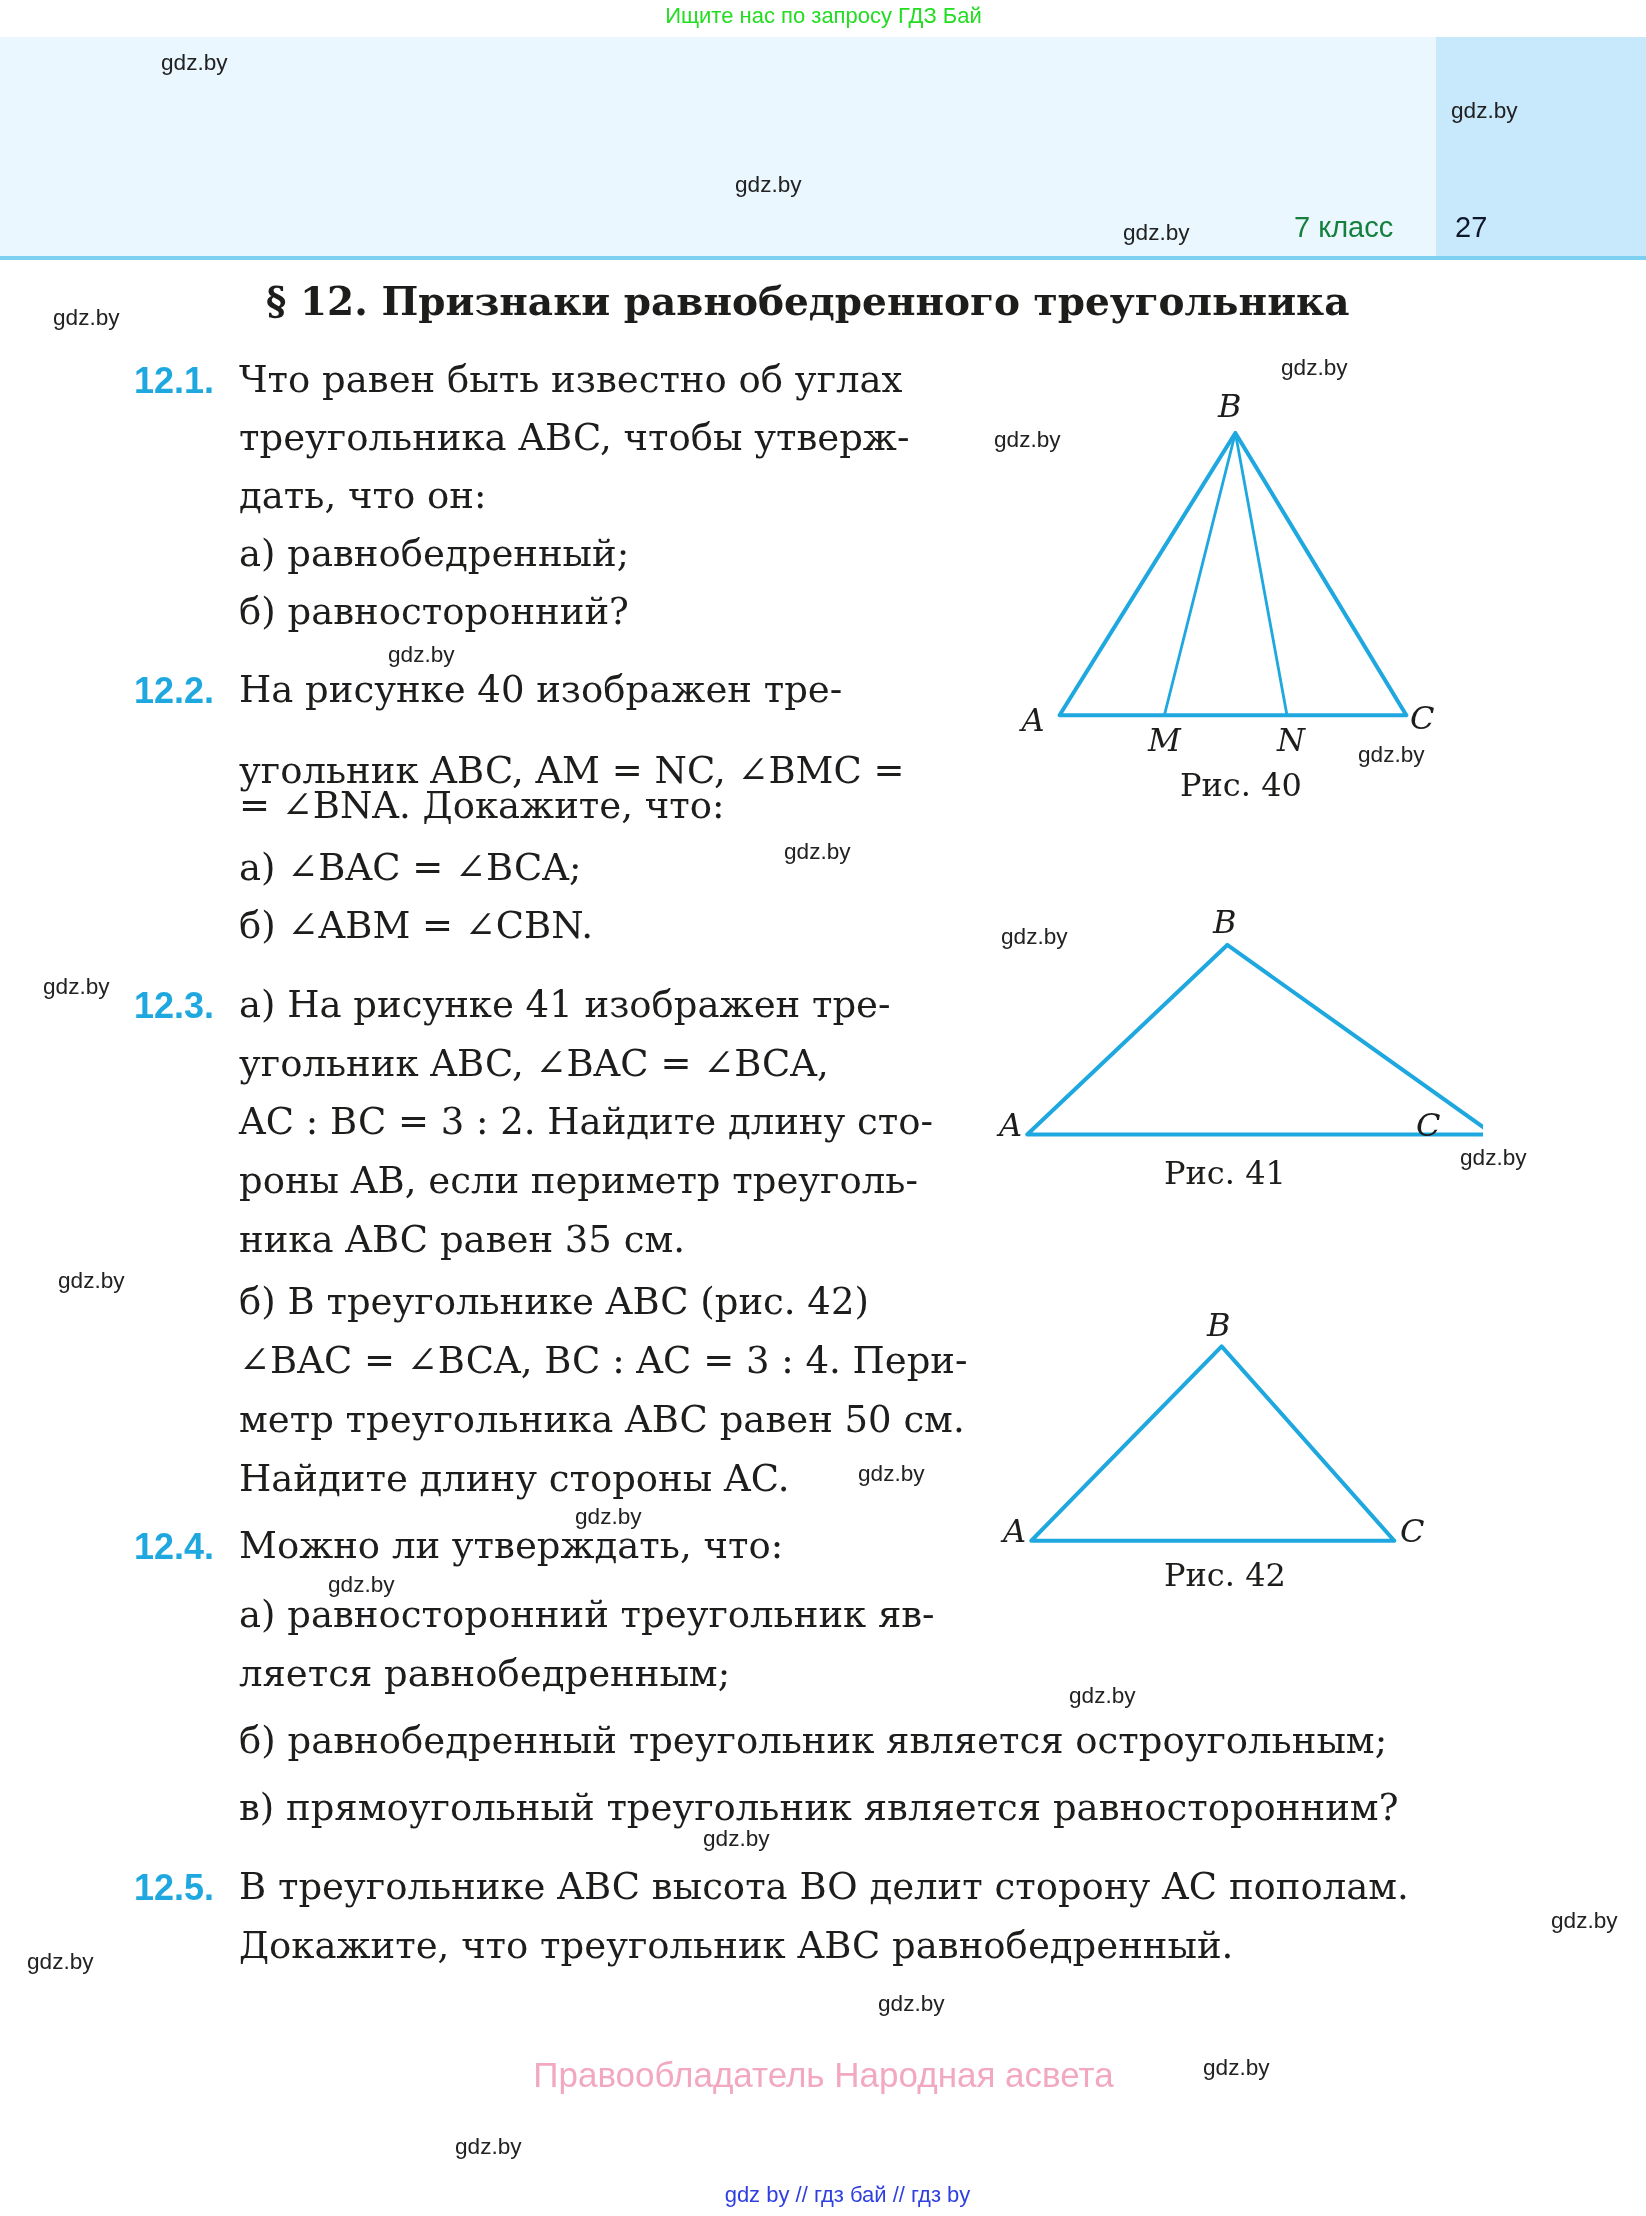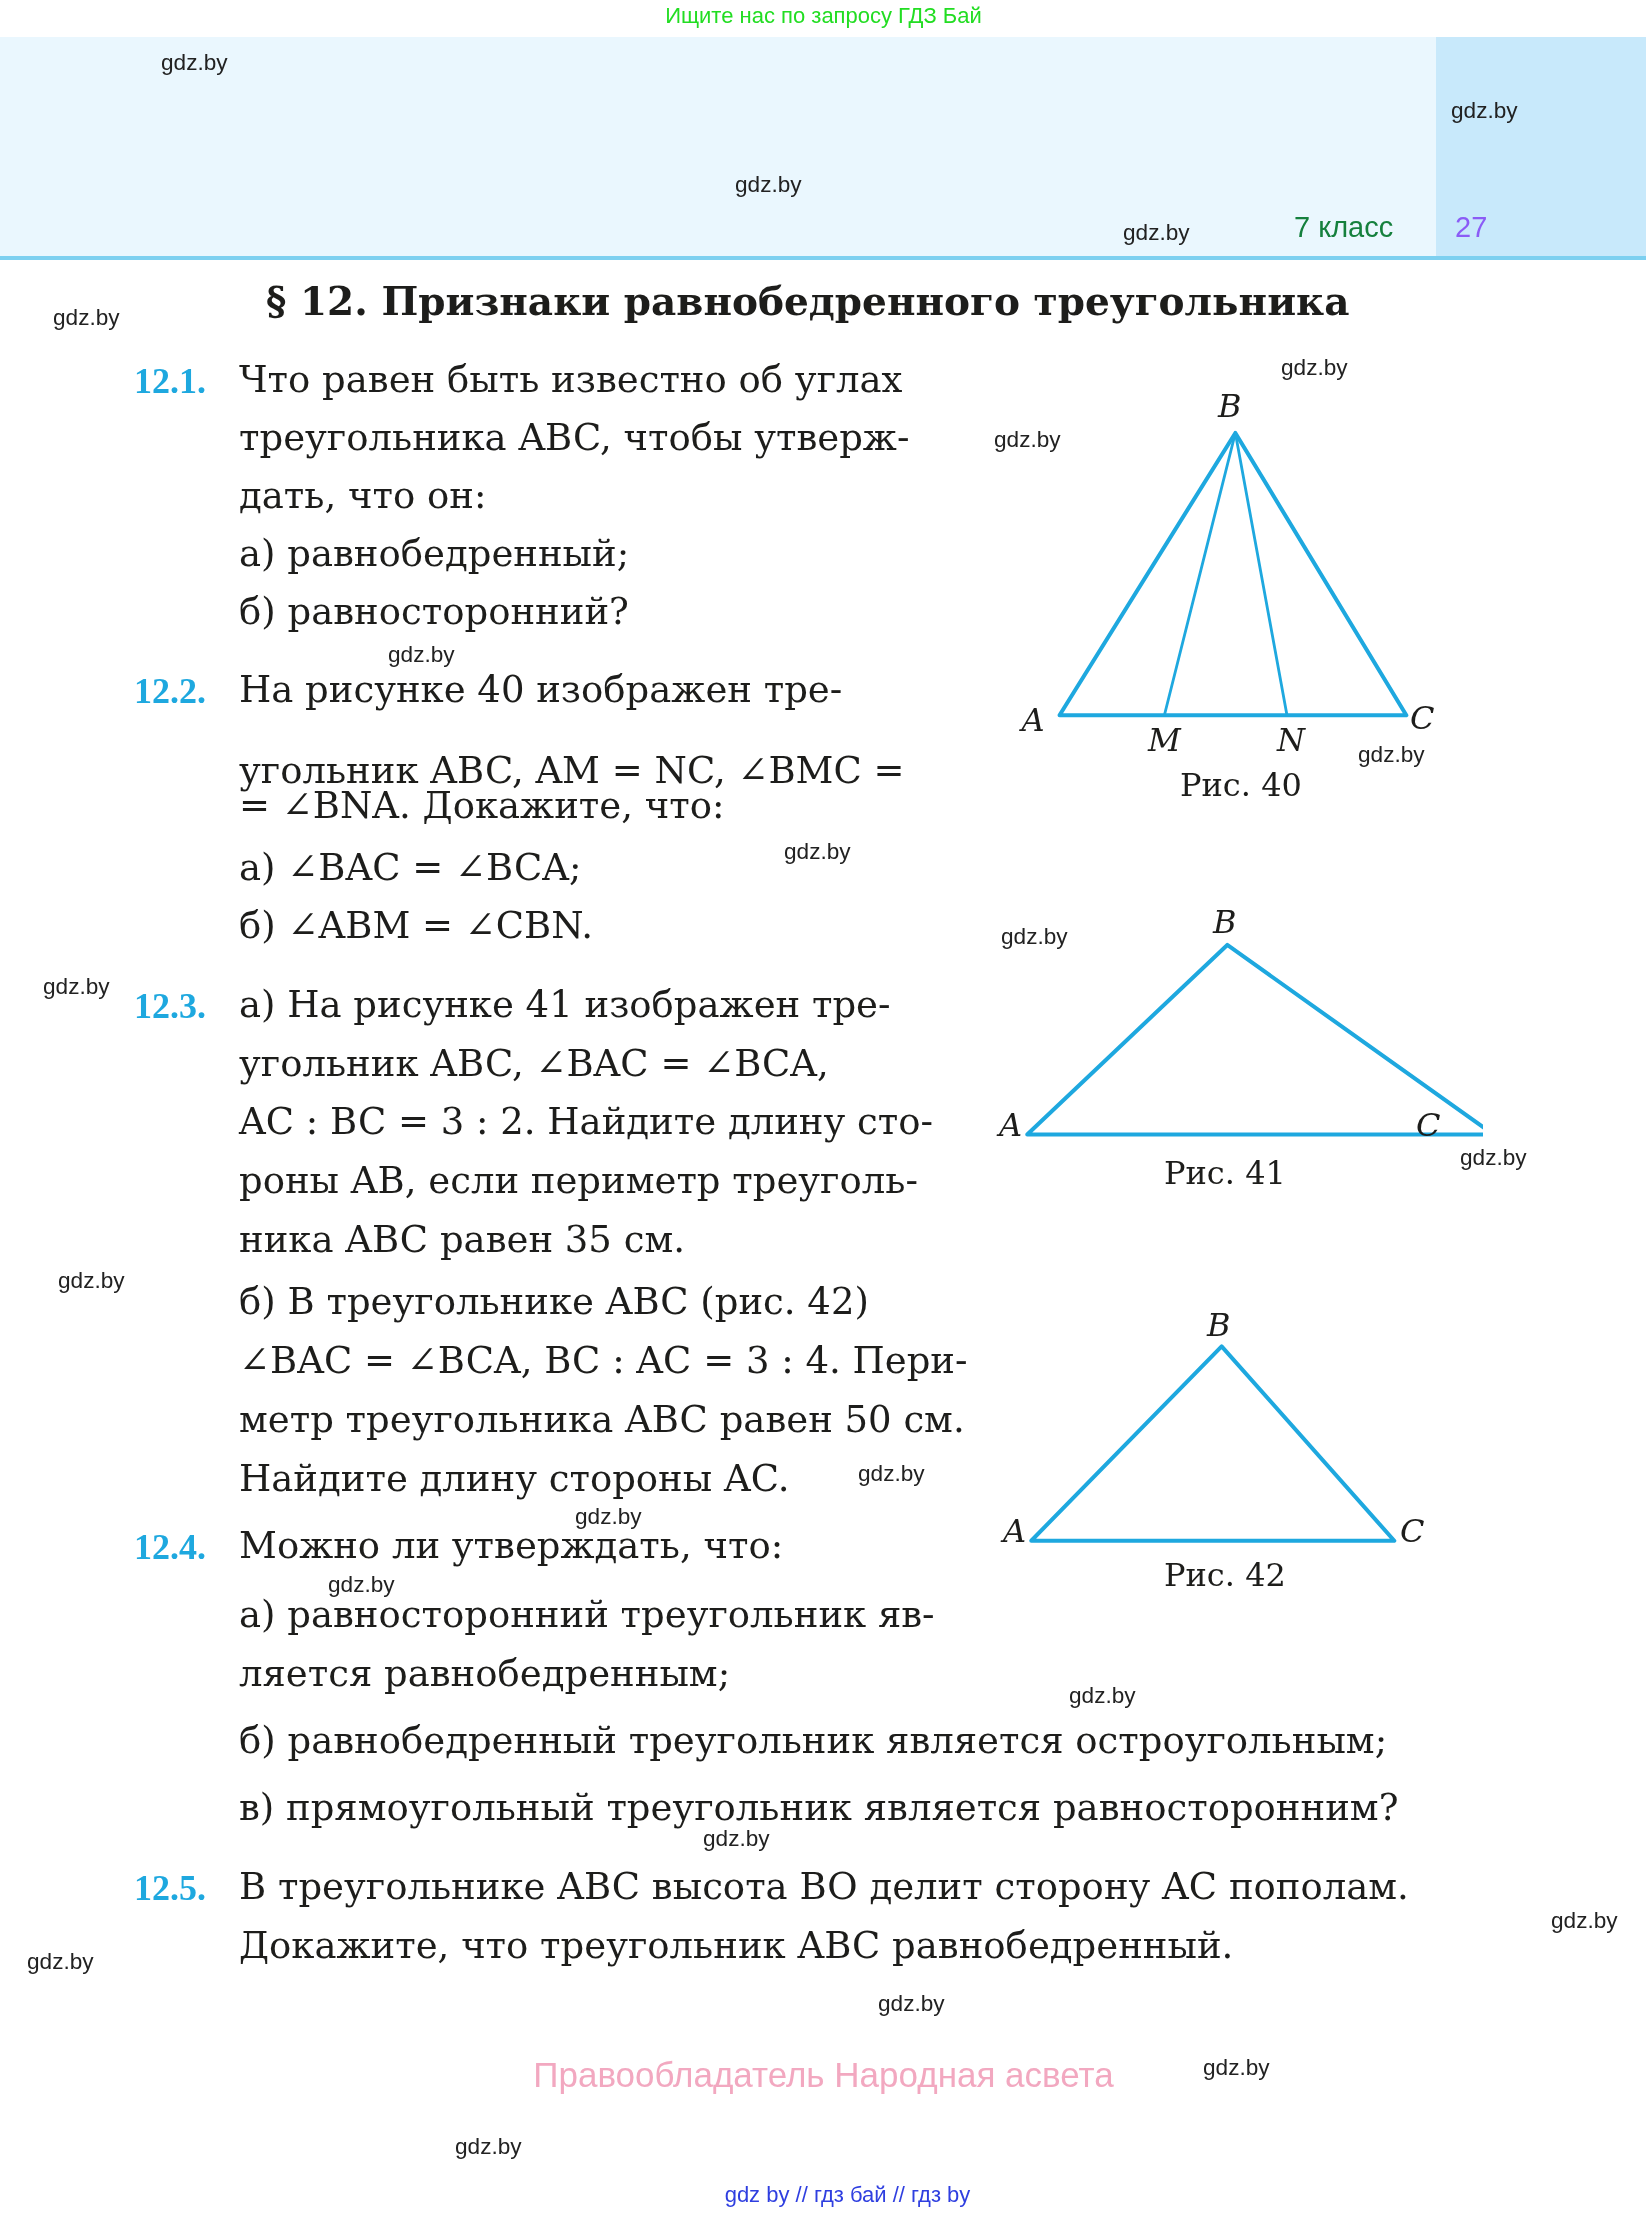--- a/index.html
+++ b/index.html
@@ -22,31 +22,31 @@
   }
   .header-rule {
     top:256px; left:0; width:1647px; height:4px; background:#7dd0f0;
   }
   .grade {
     top:211px; left:1294px; font-family:"Liberation Sans", sans-serif;
     font-size:29px; color:#15803d;
   }
   .pagenum {
     top:211px; left:1455px; font-family:"Liberation Sans", sans-serif;
-    font-size:29px; color:#8b5cf6;
+    font-size:29px; color:#0f172a;
   }
   .wm {
     font-family:"Liberation Sans", sans-serif; font-size:22.6px; color:#222;
     white-space:nowrap;
   }
   .section-title {
     top:278px; left:266px; font-weight:bold; font-size:39px; white-space:nowrap;
   }
   .ex-num {
-    font-family:Liberation Serif, serif; font-weight:bold; color:#1ea8df;
+    font-family:Liberation Sans, sans-serif; font-weight:bold; color:#1ea8df;
     font-size:36px; white-space:nowrap;
   }
   .line {
     font-size:37px; white-space:nowrap; line-height:1;
   }
   .fig-caption {
     font-size:32px; white-space:nowrap;
   }
   .fig-label {
     font-style:italic; font-size:32px;

